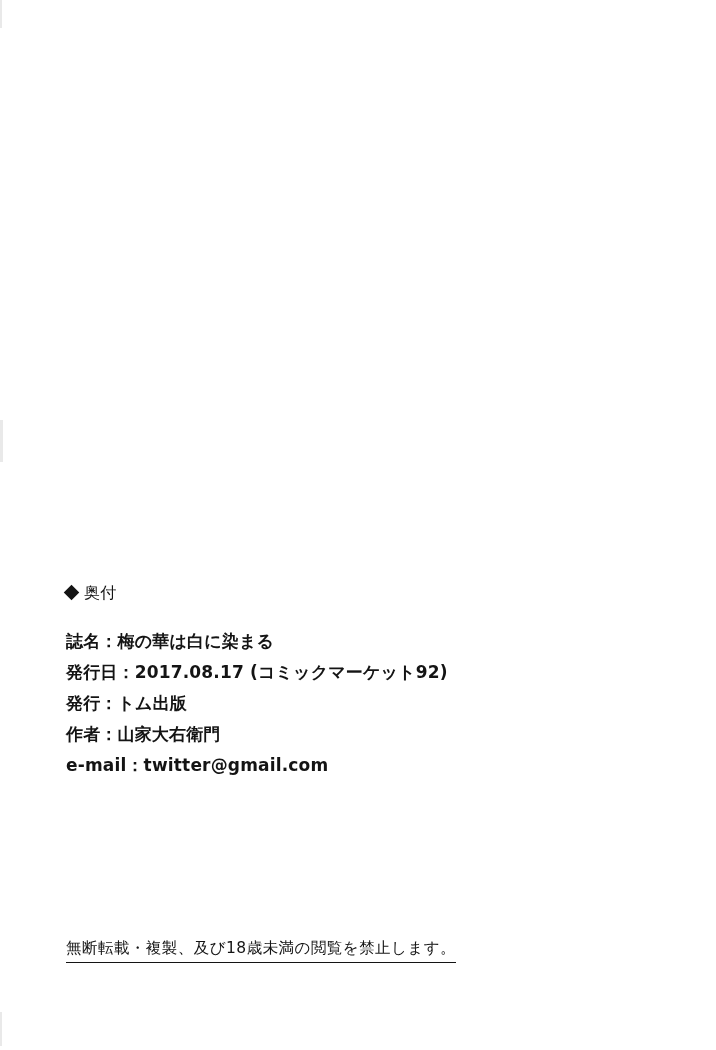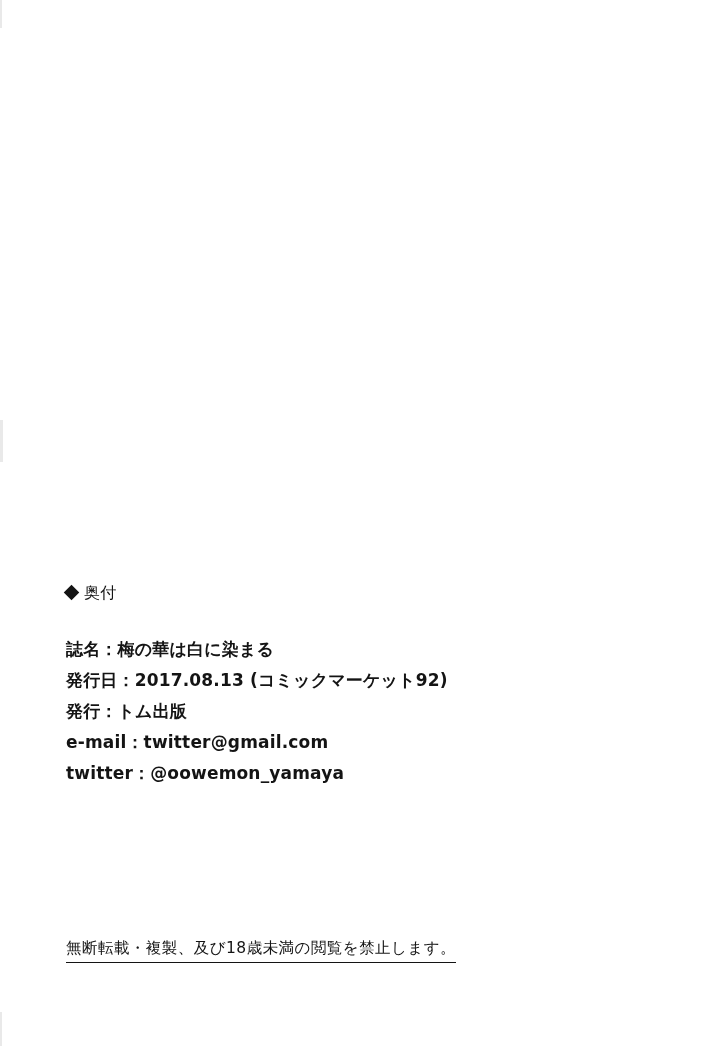--- a/index.html
+++ b/index.html
@@ -39,21 +39,21 @@
   }
 
   .colophon-heading {
     font-size: 16px;
     line-height: 1.1;
     letter-spacing: 0.02em;
     color: #141414;
     display: flex;
     align-items: center;
     gap: 3px;
-    margin-bottom: 32px;
+    margin-bottom: 24px;
   }
   .diamond-icon {
     display: inline-block;
     width: 11px;
     height: 11px;
     background: #141414;
     transform: rotate(45deg);
     margin-right: 4px;
     flex: none;
   }
@@ -101,23 +101,23 @@
 
   <div class="colophon">
 
     <div class="colophon-heading">
       <span class="diamond-icon"></span>
       <span class="heading-text">奥付</span>
     </div>
 
     <ul class="info-list">
       <li>誌名：梅の華は白に染まる</li>
-      <li>発行日：2017.08.13 (コミックマーケット92)</li>
+      <li>発行日：2017.08.17 (コミックマーケット92)</li>
       <li>発行：トム出版</li>
+      <li>作者：山家大右衛門</li>
       <li>e-mail：twitter@gmail.com</li>
-      <li>twitter：@oowemon_yamaya</li>
     </ul>
 
   </div>
 
   <div class="notice">無断転載・複製、及び18歳未満の閲覧を禁止します。</div>
 
 </div>
 
 </body></html>

